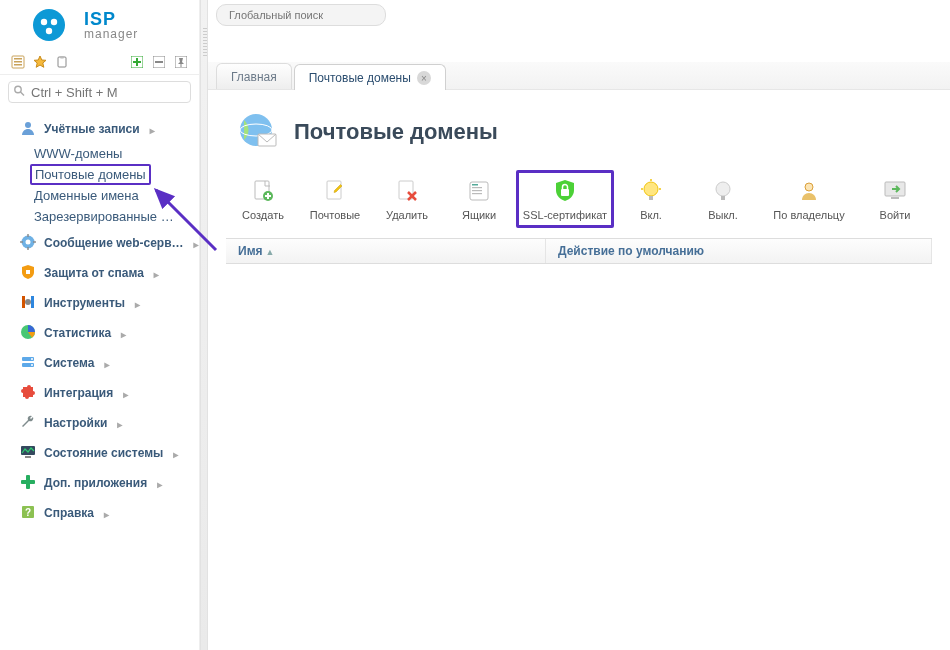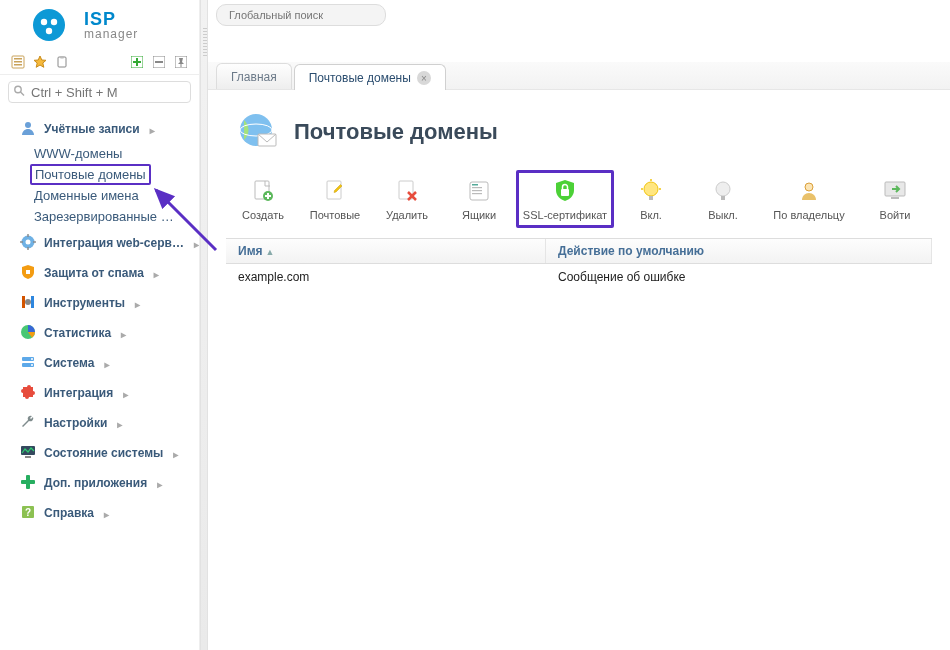--- a/index.html
+++ b/index.html
@@ -157,21 +157,21 @@
               <circle cx="8" cy="8" r="6.5" fill="#6fb1e4"></circle>
               <circle cx="8" cy="8" r="2.5" fill="#fff"></circle>
               <g fill="#888">
                 <rect x="7.3" y="0" width="1.4" height="3"></rect>
                 <rect x="7.3" y="13" width="1.4" height="3"></rect>
                 <rect x="0" y="7.3" width="3" height="1.4"></rect>
                 <rect x="13" y="7.3" width="3" height="1.4"></rect>
               </g>
             </svg>
           </span>
-        <span>Интеграция web-серв…</span>
+        <span>Сообщение web-серв…</span>
           <span class="caret">▸</span>
       </div>
 
       <div class="nav-item">
         <span class="ni-icon">
             <svg width="16" height="16" viewBox="0 0 16 16">
               <path d="M8 1l6 2v5c0 4-3 6-6 7-3-1-6-3-6-7V3z" fill="#f39c12"></path>
               <rect x="6" y="6" width="4" height="4" fill="#fff"></rect>
             </svg>
           </span>
@@ -403,24 +403,20 @@
       </div>
 
       <div class="grid-head">
         <div class="gh-col c1">
           <span>Имя</span><span class="sort-ind">▲</span>
         </div>
         <div class="gh-col c2">
           <span>Действие по умолчанию</span>
         </div>
       </div>
-      <div class="grid-row">
-        <div class="gr-col c1">example.com</div>
-        <div class="gr-col c2">Сообщение об ошибке</div>
-      </div>
     </div>
 
     <div class="arrow-annot" style="left:-62px; top:180px;">
       <svg width="80" height="80">
         <defs>
             <marker id="ah" markerWidth="8" markerHeight="8" refX="6" refY="3" orient="auto">
               <path d="M0,0 L7,3 L0,6 z" fill="#5a2fc4"></path>
             </marker>
           </defs>
         <line x1="70" y1="70" x2="10" y2="10" stroke="#5a2fc4" stroke-width="3" marker-end="url(#ah)"></line>

